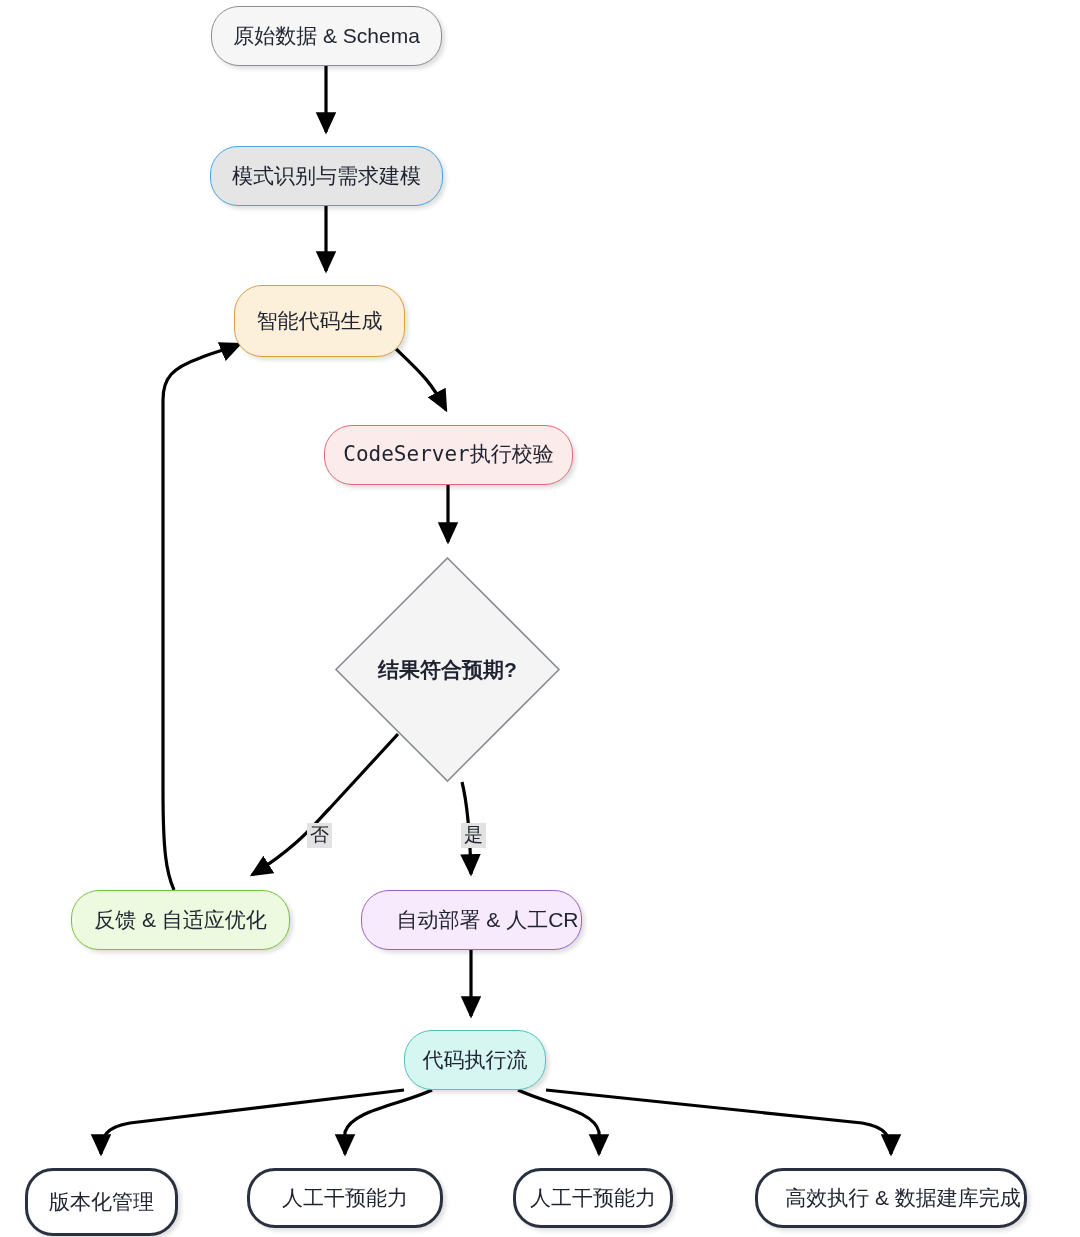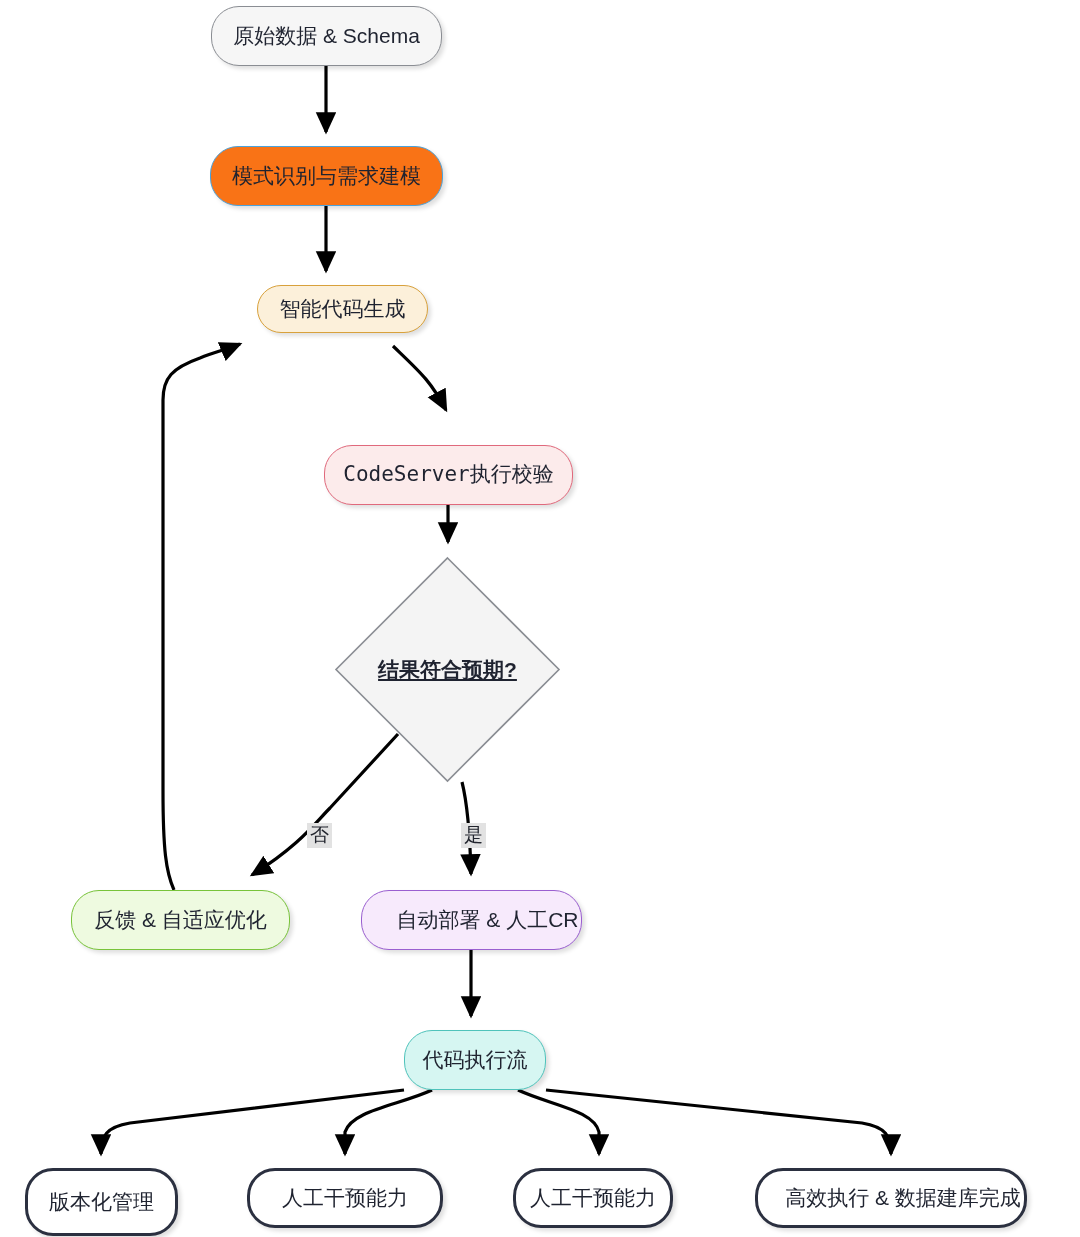--- a/index.html
+++ b/index.html
@@ -38,35 +38,34 @@
   .node-label {
     display: block;
     white-space: nowrap;
   }
   .n-plain {
     background: #f6f6f6;
     border: 1.6px solid #8a8d93;
     font-size: 21px;
   }
   .n-blue {
-    background: #f97316;
+    background: #e5e5e5;
     border: 1.6px solid #4aa3dd;
     font-size: 21px;
   }
   .n-orange {
     background: #fcf0da;
     border: 1.6px solid #d8a13c;
     font-size: 21px;
   }
   .n-red {
     background: #fcebeb;
     border: 1.6px solid #e0697c;
     font-size: 21px;
     font-family: "DejaVu Sans Mono", "Liberation Mono", monospace;
-    margin-top: 20px;
   }
   .n-green {
     background: #eefae0;
     border: 1.6px solid #78c33a;
     font-size: 21px;
   }
   .n-purple {
     background: #f7eafc;
     border: 1.6px solid #9a5fd0;
     font-size: 21px;
@@ -96,21 +95,20 @@
     top: 0;
     width: 100%;
     height: 100%;
     display: flex;
     align-items: center;
     justify-content: center;
     font-size: 21px;
     color: #1f2330;
     font-weight: bold;
     white-space: nowrap;
-    text-decoration: underline;
   }
   .edge-label {
     position: absolute;
     background: #e2e2e2;
     color: #22252e;
     font-size: 19px;
     line-height: 1.1;
     padding: 2px 3px;
     white-space: nowrap;
   }
@@ -154,21 +152,21 @@
   </svg>
 
   <div class="node n-plain" style="left:211px; top:6px; width:231px; height:60px;">
     <span class="node-label">原始数据 &amp; Schema</span>
   </div>
 
   <div class="node n-blue" style="left:210px; top:146px; width:233px; height:60px;">
     <span class="node-label">模式识别与需求建模</span>
   </div>
 
-  <div class="node n-orange" style="left:257px; top:285px; width:171px; height:48px;">
+  <div class="node n-orange" style="left:234px; top:285px; width:171px; height:72px;">
     <span class="node-label">智能代码生成</span>
   </div>
 
   <div class="node n-red" style="left:324px; top:425px; width:249px; height:60px;">
     <span class="node-label">CodeServer执行校验</span>
   </div>
 
   <div class="diamond-wrap" style="left:333px; top:555px; width:229px; height:229px;">
     <svg class="diamond-shape" width="229" height="229" viewBox="0 0 229 229">
       <polygon points="114.5,3 226,114.5 114.5,226 3,114.5" fill="#f4f4f4" stroke="#8a8d93" stroke-width="1.6"></polygon>

